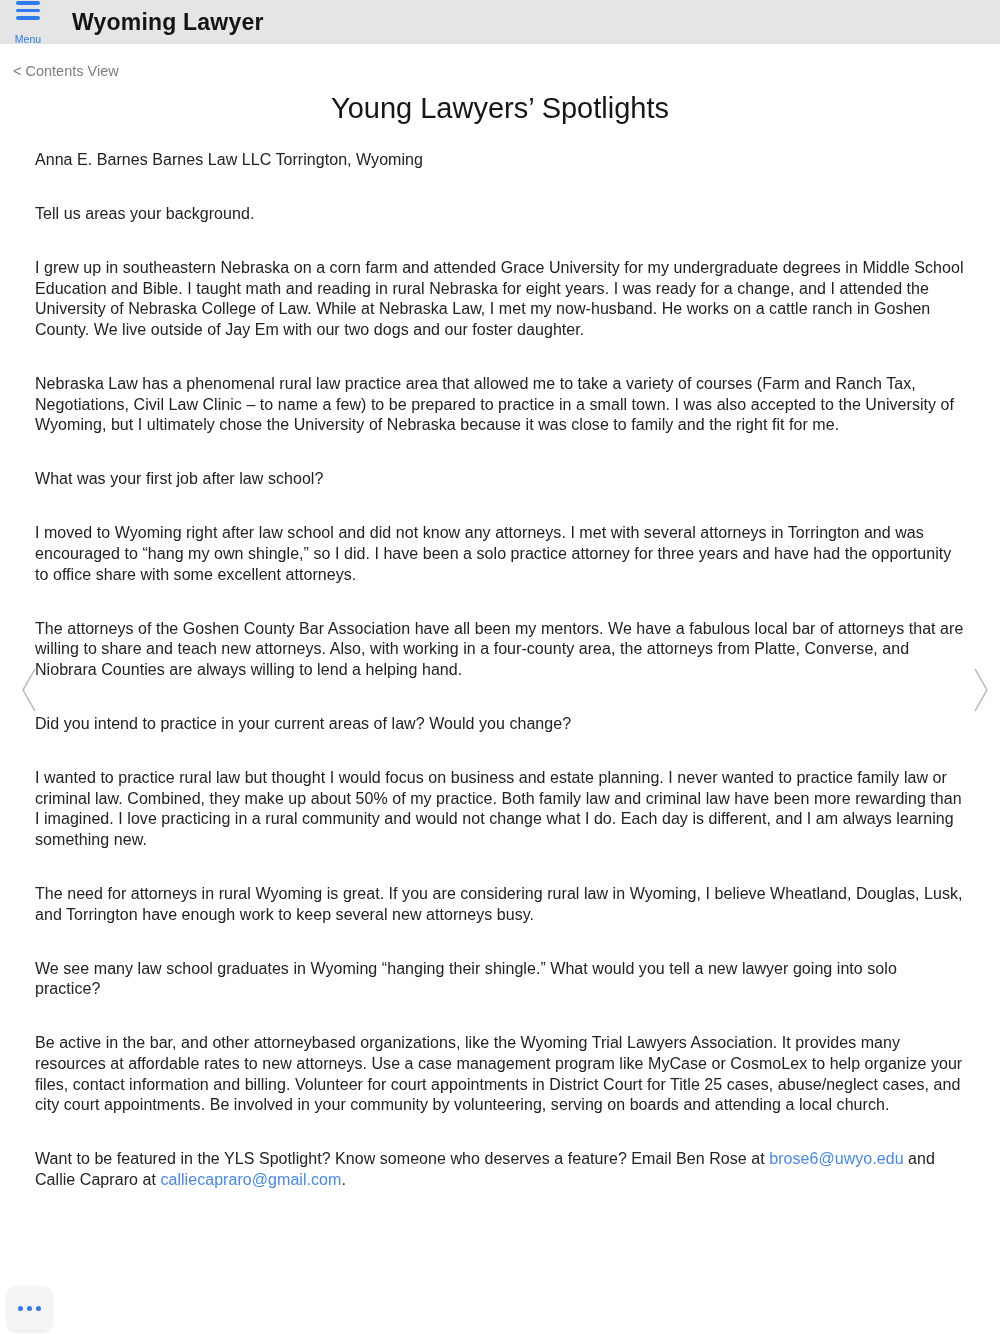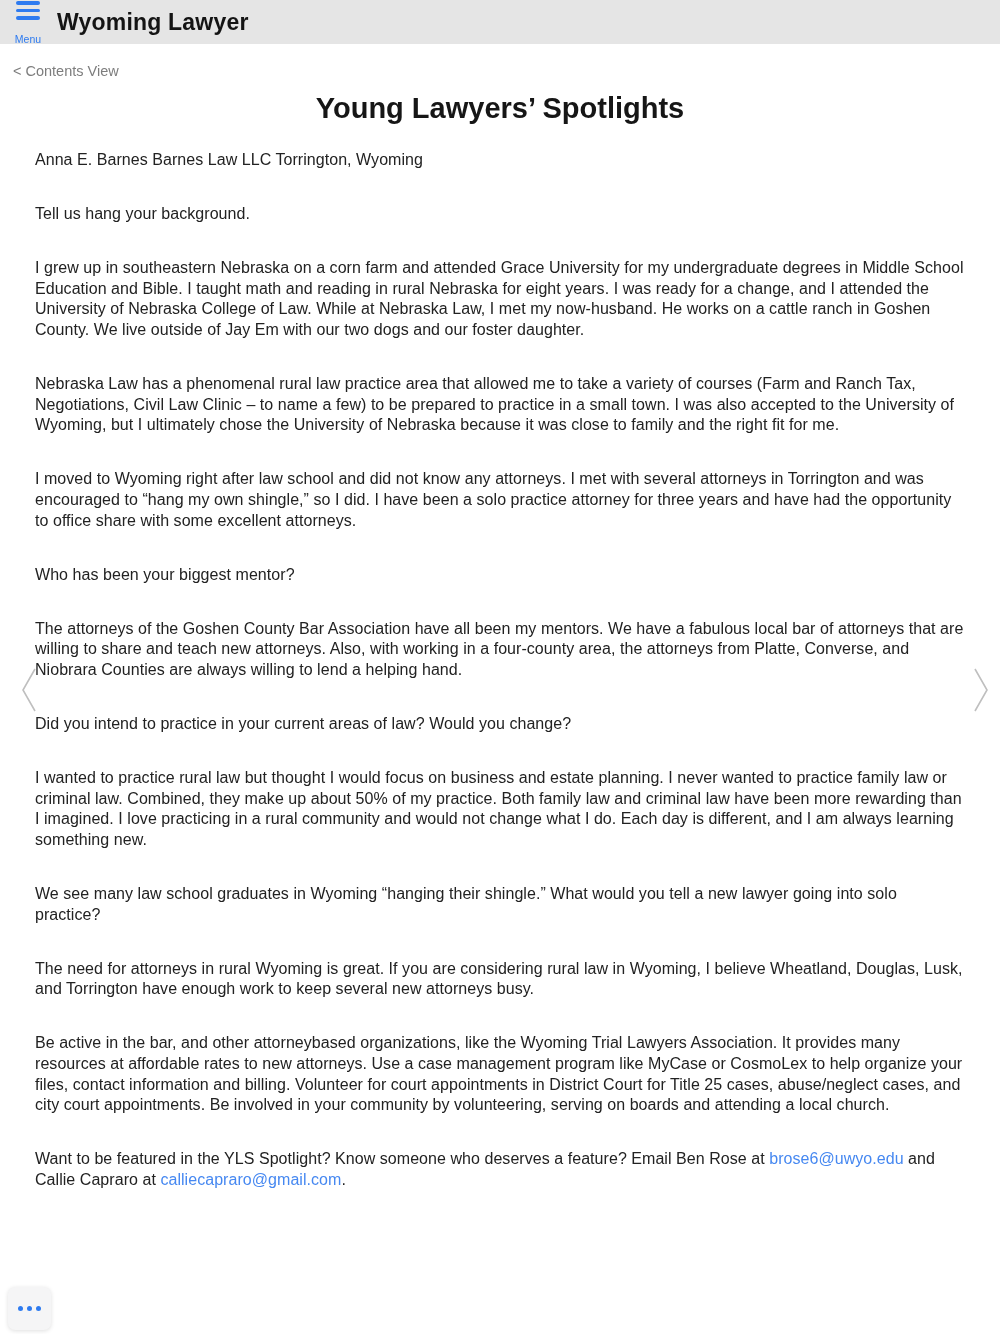--- a/index.html
+++ b/index.html
@@ -46,42 +46,42 @@
   .menu-label {
     font-size: 10.5px;
     color: #2e7bf0;
     margin-top: 2px;
     line-height: 11px;
   }
   .app-title {
     font-size: 23px;
     font-weight: 600;
     color: #141414;
-    margin-left: 7px;
+    margin-left: 22px;
     letter-spacing: 0.2px;
   }
 
   
   .contents-link {
     display: inline-block;
     margin: 19px 10px 0 13px;
     font-size: 14.5px;
     color: #7d7d7d;
     cursor: pointer;
     text-decoration: none;
   }
 
   
   .article {
     padding: 0 35px;
   }
   .article-title {
     text-align: center;
     font-size: 29px;
-    font-weight: 700;
+    font-weight: 400;
     color: #161616;
     margin: 12px 0 25px 0;
   }
   .article p {
     font-size: 16px;
     line-height: 20.6px;
     color: #222222;
     margin-bottom: 33.5px;
     letter-spacing: 0.05px;
   }
@@ -151,30 +151,30 @@
 
 
 <a class="contents-link">&lt; Contents View</a>
 
 
 <main class="article">
   <h1 class="article-title">Young Lawyers’ Spotlights</h1>
 
   <p class="byline">Anna E. Barnes Barnes Law LLC Torrington, Wyoming</p>
 
-  <p>Tell us hang your background.</p>
+  <p>Tell us areas your background.</p>
   <p>I grew up in southeastern Nebraska on a corn farm and attended Grace University for my undergraduate degrees in Middle School Education and Bible. I taught math and reading in rural Nebraska for eight years. I was ready for a change, and I attended the University of Nebraska College of Law. While at Nebraska Law, I met my now-husband. He works on a cattle ranch in Goshen County. We live outside of Jay Em with our two dogs and our foster daughter.</p>
   <p>Nebraska Law has a phenomenal rural law practice area that allowed me to take a variety of courses (Farm and Ranch Tax, Negotiations, Civil Law Clinic – to name a few) to be prepared to practice in a small town. I was also accepted to the University of Wyoming, but I ultimately chose the University of Nebraska because it was close to family and the right fit for me.</p>
+  <p>What was your first job after law school?</p>
   <p>I moved to Wyoming right after law school and did not know any attorneys. I met with several attorneys in Torrington and was encouraged to “hang my own shingle,” so I did. I have been a solo practice attorney for three years and have had the opportunity to office share with some excellent attorneys.</p>
-  <p>Who has been your biggest mentor?</p>
   <p>The attorneys of the Goshen County Bar Association have all been my mentors. We have a fabulous local bar of attorneys that are willing to share and teach new attorneys. Also, with working in a four-county area, the attorneys from Platte, Converse, and Niobrara Counties are always willing to lend a helping hand.</p>
   <p>Did you intend to practice in your current areas of law? Would you change?</p>
   <p>I wanted to practice rural law but thought I would focus on business and estate planning. I never wanted to practice family law or criminal law. Combined, they make up about 50% of my practice. Both family law and criminal law have been more rewarding than I imagined. I love practicing in a rural community and would not change what I do. Each day is different, and I am always learning something new.</p>
+  <p>The need for attorneys in rural Wyoming is great. If you are considering rural law in Wyoming, I believe Wheatland, Douglas, Lusk, and Torrington have enough work to keep several new attorneys busy.</p>
   <p>We see many law school graduates in Wyoming “hanging their shingle.” What would you tell a new lawyer going into solo practice?</p>
-  <p>The need for attorneys in rural Wyoming is great. If you are considering rural law in Wyoming, I believe Wheatland, Douglas, Lusk, and Torrington have enough work to keep several new attorneys busy.</p>
   <p>Be active in the bar, and other attorneybased organizations, like the Wyoming Trial Lawyers Association. It provides many resources at affordable rates to new attorneys. Use a case management program like MyCase or CosmoLex to help organize your files, contact information and billing. Volunteer for court appointments in District Court for Title 25 cases, abuse/neglect cases, and city court appointments. Be involved in your community by volunteering, serving on boards and attending a local church.</p>
 
   <p><span>Want to be featured in the YLS Spotlight? Know someone who deserves a feature? Email Ben Rose at </span><a class="inline-link">brose6@uwyo.edu</a><span> and Callie Capraro at </span><a class="inline-link">calliecapraro@gmail.com</a><span>.</span></p>
 </main>
 
 
 <button class="pager-btn pager-prev">
   <span>
     <svg width="24" height="48" viewBox="0 0 24 48">
       <polyline points="17,3 5,24 17,45" fill="none" stroke="#bfbfbf" stroke-width="1.6"></polyline>

